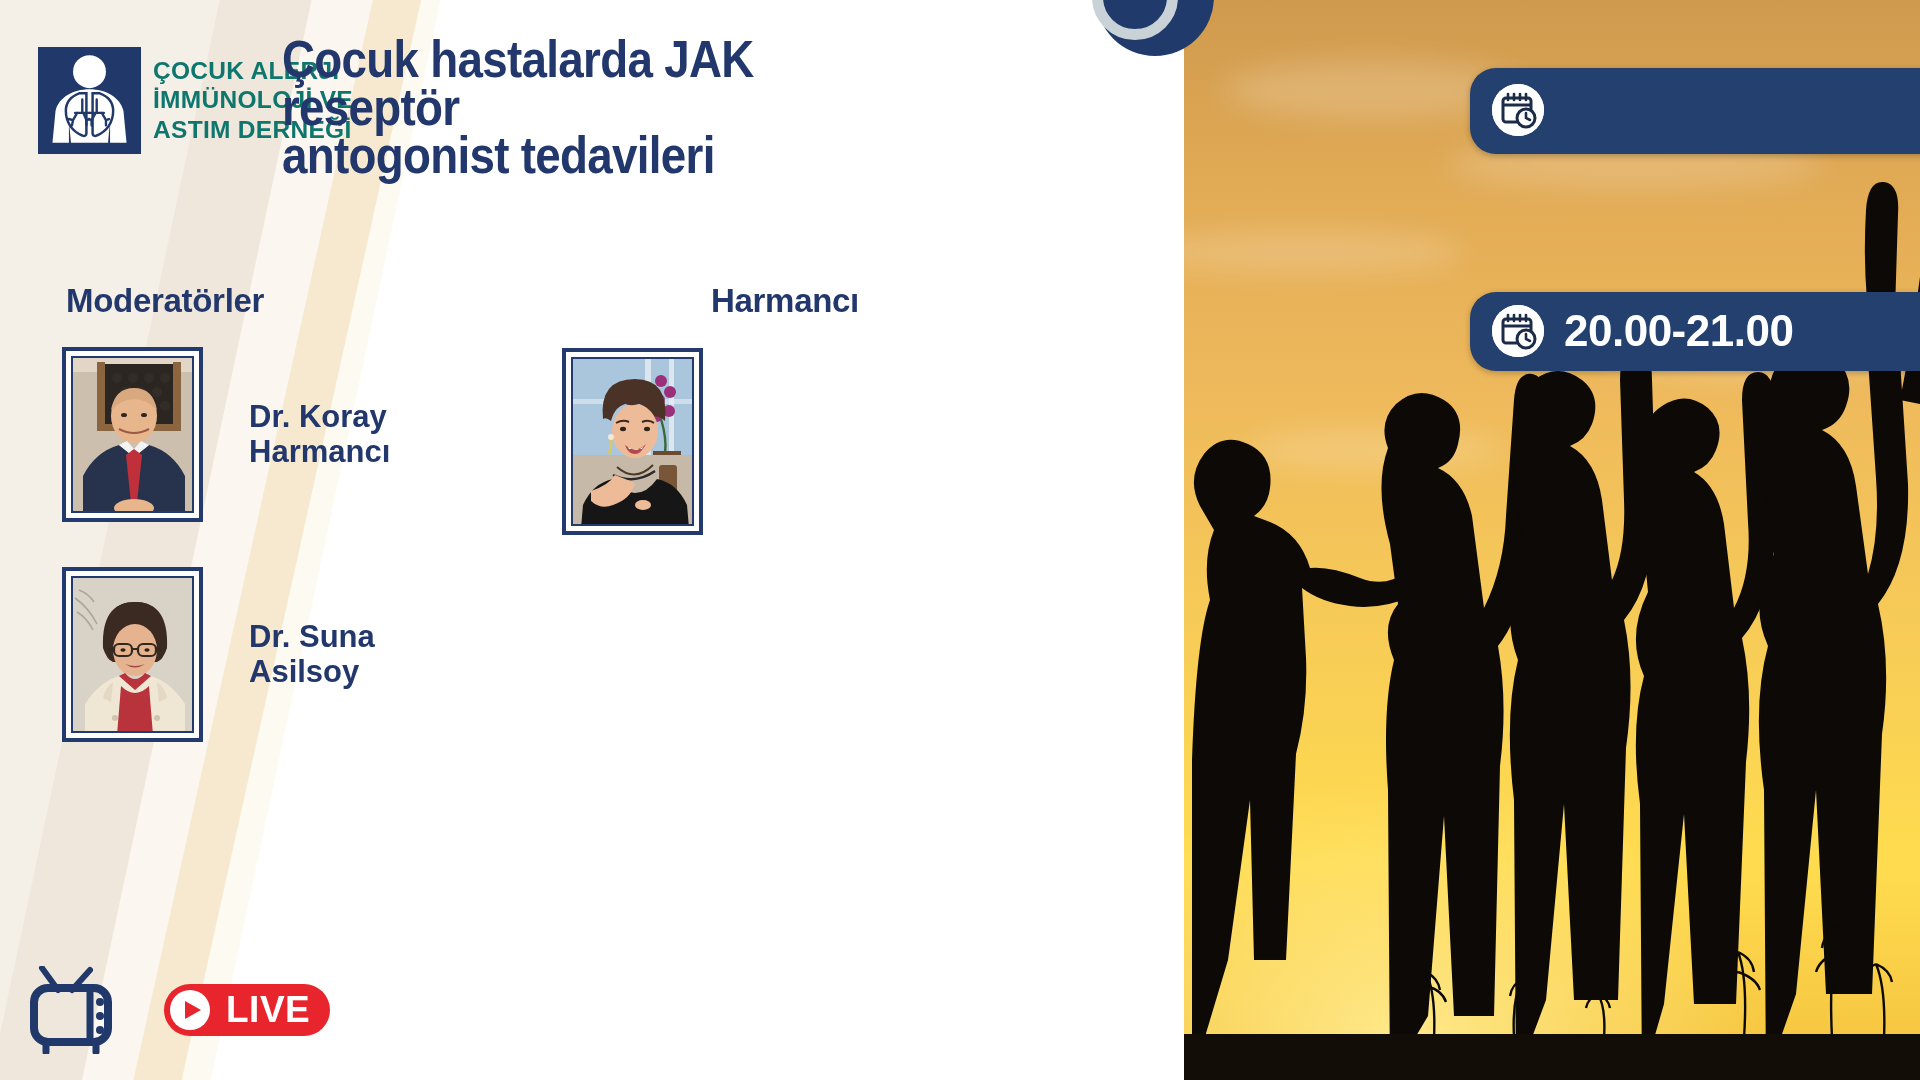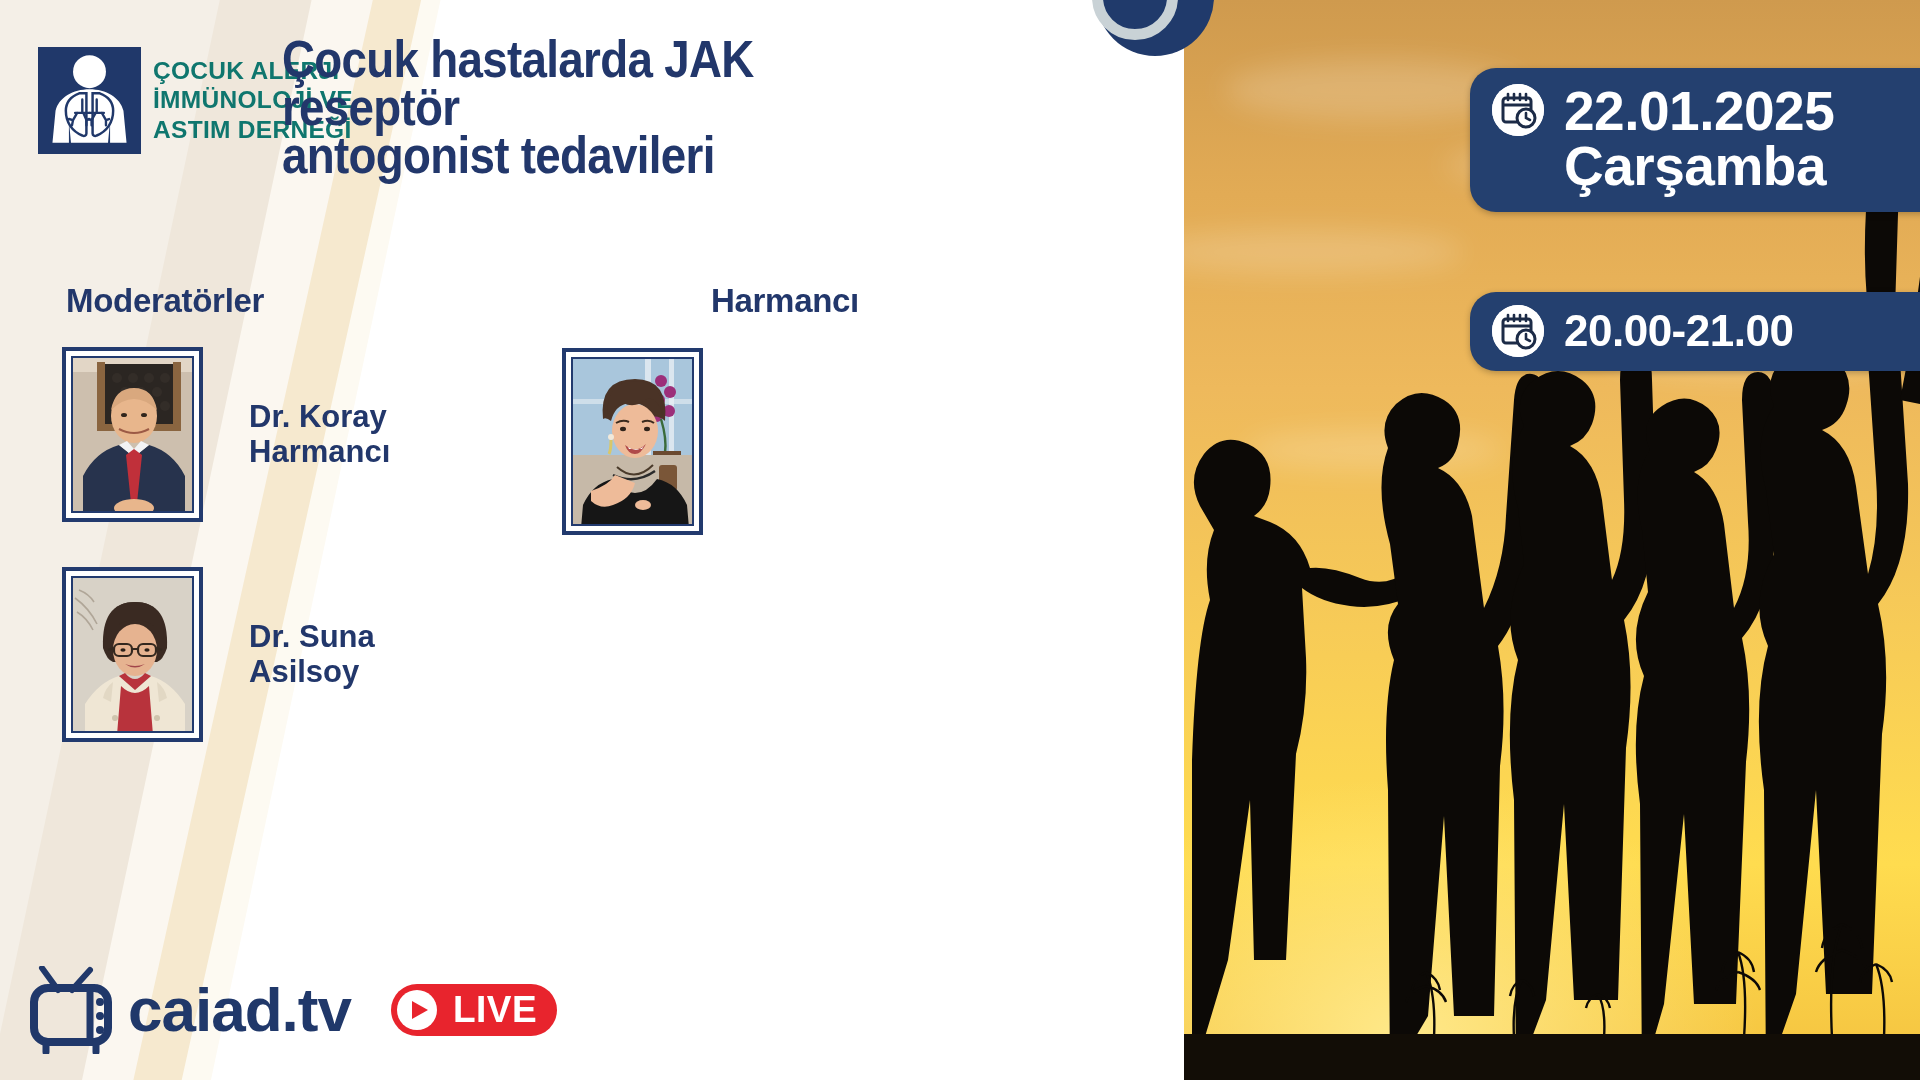--- a/index.html
+++ b/index.html
@@ -311,21 +311,20 @@
           <path d="M30 24 L14 2 M44 24 L62 4" stroke="#20386a" stroke-width="6" fill="none" stroke-linecap="round"></path>
           <rect x="6" y="22" width="74" height="54" rx="14" fill="none" stroke="#20386a" stroke-width="8"></rect>
           <line x1="62" y1="26" x2="62" y2="72" stroke="#20386a" stroke-width="7"></line>
           <circle cx="72" cy="36" r="4" fill="#20386a"></circle>
           <circle cx="72" cy="50" r="4" fill="#20386a"></circle>
           <circle cx="72" cy="64" r="4" fill="#20386a"></circle>
           <line x1="18" y1="76" x2="18" y2="86" stroke="#20386a" stroke-width="7" stroke-linecap="round"></line>
           <line x1="68" y1="76" x2="68" y2="86" stroke="#20386a" stroke-width="7" stroke-linecap="round"></line>
         </svg>
       </div>
-      <div id="brand-text">caiad.tv</div>
       <div id="live-pill">
         <div id="live-play"></div>
         <div id="live-text">LIVE</div>
       </div>
     </div>
   </div>
 
   <div id="photo-panel">
     <div id="sky"></div>
     <div class="cloud" style="left:40px;  top:60px;  width:300px; height:60px;"></div>
@@ -375,22 +374,20 @@
         <rect x="11" y="14" width="28" height="24" rx="3" fill="none" stroke="#1c2b47" stroke-width="3"></rect>
         <line x1="11" y1="21" x2="39" y2="21" stroke="#1c2b47" stroke-width="3"></line>
         <line x1="16" y1="10" x2="16" y2="16" stroke="#1c2b47" stroke-width="2.6" stroke-linecap="round"></line>
         <line x1="22" y1="10" x2="22" y2="16" stroke="#1c2b47" stroke-width="2.6" stroke-linecap="round"></line>
         <line x1="28" y1="10" x2="28" y2="16" stroke="#1c2b47" stroke-width="2.6" stroke-linecap="round"></line>
         <line x1="34" y1="10" x2="34" y2="16" stroke="#1c2b47" stroke-width="2.6" stroke-linecap="round"></line>
         <circle cx="34" cy="34" r="9" fill="#ffffff" stroke="#1c2b47" stroke-width="3"></circle>
         <path d="M34 29 L34 34 L38 36" stroke="#1c2b47" stroke-width="2.6" fill="none" stroke-linecap="round"></path>
       </svg>
     </div>
-    <div class="badge-text">22.01.2025
-Çarşamba</div>
   </div>
 
   <div id="badge-time">
     <div class="cal-icon">
       <svg viewBox="0 0 52 52" width="52" height="52" aria-hidden="true">
         <circle cx="26" cy="26" r="26" fill="#ffffff"></circle>
         <rect x="11" y="14" width="28" height="24" rx="3" fill="none" stroke="#1c2b47" stroke-width="3"></rect>
         <line x1="11" y1="21" x2="39" y2="21" stroke="#1c2b47" stroke-width="3"></line>
         <line x1="16" y1="10" x2="16" y2="16" stroke="#1c2b47" stroke-width="2.6" stroke-linecap="round"></line>
         <line x1="22" y1="10" x2="22" y2="16" stroke="#1c2b47" stroke-width="2.6" stroke-linecap="round"></line>

